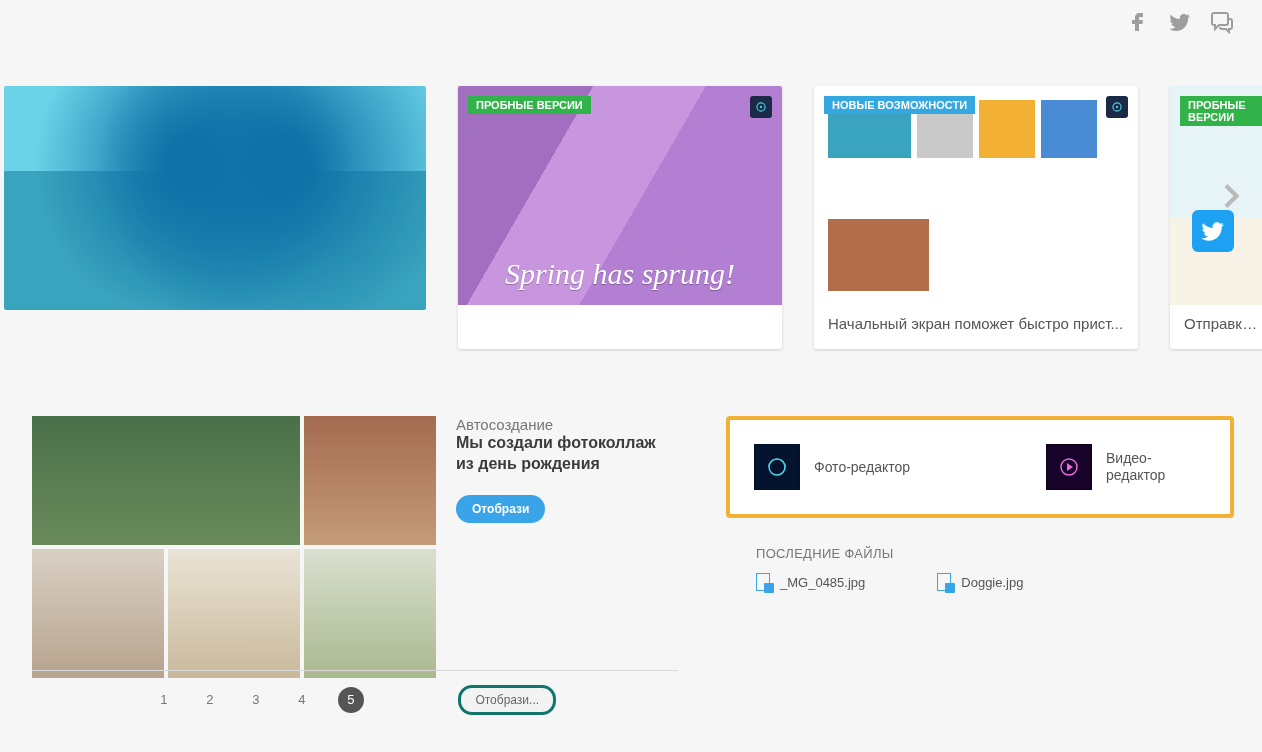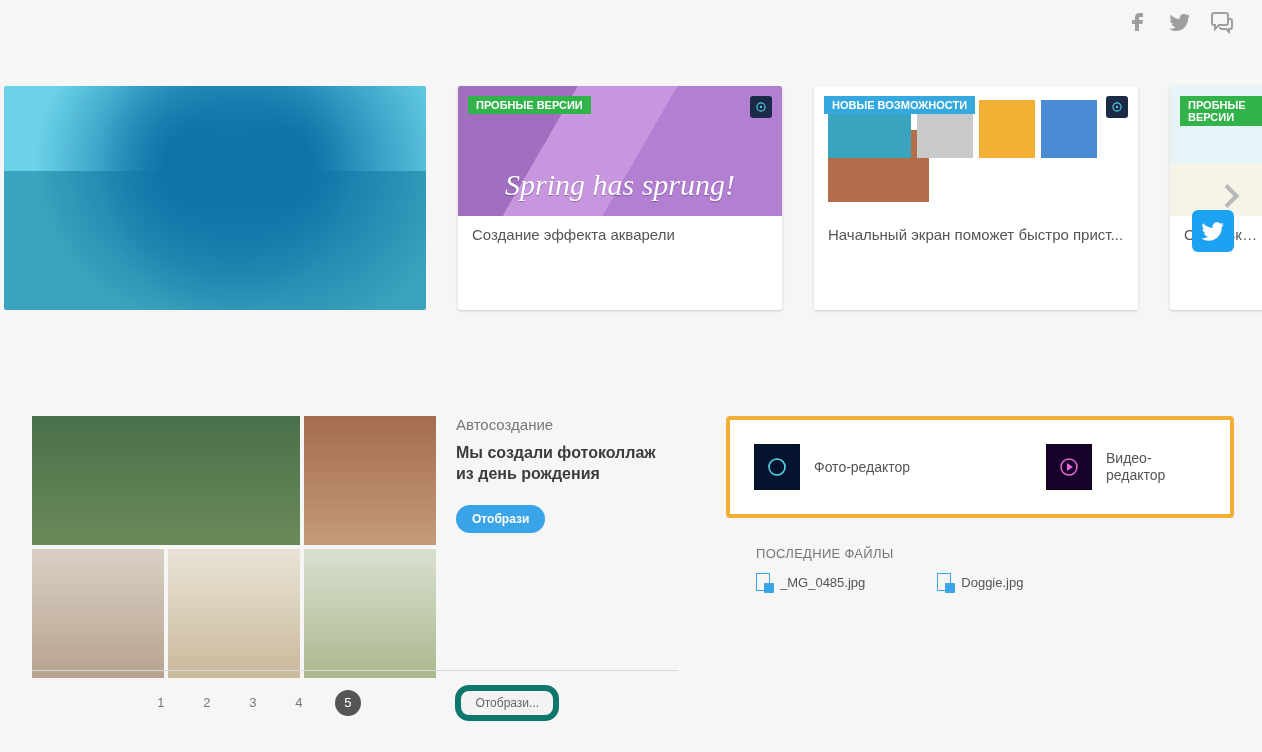--- a/index.html
+++ b/index.html
@@ -20,21 +20,21 @@
   .nav-arrow.left { left:0; }
   .nav-arrow.right { right:6px; }
   .nav-arrow svg { width:36px; height:36px; fill:#b9b9b9; }
 
   .cards { position:absolute; left:0; top:0; display:flex; gap:32px; padding-left:4px; }
 
   
   .hero { width:422px; height:224px; position:relative; border-radius:2px; overflow:hidden; }
 
   .card { width:324px; background:#fff; box-shadow:0 1px 3px rgba(0,0,0,0.16); border-radius:2px; overflow:hidden; cursor:pointer; }
-  .card .thumb { height:130px; position:relative; }
+  .card .thumb { height:219px; position:relative; }
   .card .caption { height:44px; padding:10px 14px; font-size:15px; color:#555; white-space:nowrap; overflow:hidden; text-overflow:ellipsis; box-sizing:border-box; }
   .card.peek { width:108px; } 
 
   .badge { position:absolute; top:10px; left:10px; padding:3px 8px; font-size:11px; font-weight:600; color:#fff; z-index:2; }
   .badge.green { background:#31b34a; }
   .badge.blue  { background:#35a8e0; }
 
   .corner-logo { position:absolute; top:10px; right:10px; width:22px; height:22px; border-radius:3px; z-index:2; display:flex; align-items:center; justify-content:center; }
   .corner-logo.navy { background:#1b2a46; }
   .corner-logo svg { width:14px; height:14px; }
@@ -65,29 +65,29 @@
   .auto-left { display:flex; }
   .collage { width:404px; height:262px; display:grid; grid-template-columns:1fr 1fr 1fr; grid-template-rows:1fr 1fr; gap:4px; cursor:pointer; }
   .collage .tile { background:#888; }
   .collage .t1 { grid-column:1/3; background:linear-gradient(#4a704a,#6a8a5a); }
   .collage .t2 { background:linear-gradient(#a46b50,#c49b78); }
   .collage .t3 { background:linear-gradient(#d9d0c4,#b7a38e); }
   .collage .t4 { background:linear-gradient(#e9e3d6,#c9b99b); }
   .collage .t5 { background:linear-gradient(#d9e0d0,#aab88e); }
 
   .auto-text { margin-left:20px; width:210px; }
-  .auto-label { font-size:15px; color:#777; margin-bottom:10px; }
+  .auto-label { font-size:15px; color:#777; }
   .auto-title { font-weight:700; font-size:16px; color:#3b3b3b; margin-bottom:20px; line-height:1.3; }
   .btn-open { display:inline-block; background:#3aa4e9; color:#fff; font-size:12px; font-weight:700; padding:7px 16px; border-radius:16px; border:none; cursor:pointer; }
 
   .auto-footer { position:absolute; left:32px; top:670px; width:646px; border-top:1px solid #d9d9d9; text-align:center; padding-top:14px; }
   .pager { display:inline-flex; gap:26px; align-items:center; }
   .pager span { font-size:13px; color:#777; width:20px; text-align:center; cursor:pointer; }
   .pager span.current { width:26px; height:26px; line-height:26px; border-radius:50%; background:#555; color:#fff; }
-  .btn-show { margin-left:90px; border:6px solid #0f766e; background:#f3f3f3; color:#666; font-size:12px; padding:5px 14px; border-radius:14px; cursor:pointer; vertical-align:middle; }
+  .btn-show { margin-left:90px; border:3px solid #0f766e; background:#f3f3f3; color:#666; font-size:12px; padding:5px 14px; border-radius:14px; cursor:pointer; vertical-align:middle; }
 
   
   .right-col { margin-left:60px; width:508px; }
   .editors { border:4px solid #f2b135; background:#fff; padding:24px 24px; display:flex; justify-content:space-between; border-radius:4px; }
   .editor { display:flex; align-items:center; gap:14px; cursor:pointer; }
   .editor .icon-box { width:44px; height:44px; display:flex; align-items:center; justify-content:center; border:1px solid rgba(0,0,0,.25); }
   .icon-box.org { background:#2a1802; }
   .icon-box.photo { background:#04142f; }
   .icon-box.video { background:#170329; }
   .editor .label { font-size:14px; color:#555; line-height:1.2; max-width:100px; }
@@ -134,21 +134,20 @@
         <div class="faux-img"></div>
         <div class="badge green">ПРОБНЫЕ ВЕРСИИ</div>
         <div class="corner-logo navy">
           <svg viewBox="0 0 24 24">
               <circle cx="12" cy="12" r="7" fill="none" stroke="#4dd0e1" stroke-width="2"></circle>
               <circle cx="12" cy="12" r="2" fill="#4dd0e1"></circle>
             </svg>
         </div>
         <div class="overlay-text">Spring has sprung!</div>
       </div>
-      <div class="caption">Создание эффекта акварели</div>
     </div>
 
     <div class="card">
       <div class="thumb newscreen">
         <div class="faux-img"></div>
         <div class="badge blue">НОВЫЕ ВОЗМОЖНОСТИ</div>
         <div class="corner-logo navy">
           <svg viewBox="0 0 24 24">
               <circle cx="12" cy="12" r="7" fill="none" stroke="#4dd0e1" stroke-width="2"></circle>
               <circle cx="12" cy="12" r="2" fill="#4dd0e1"></circle>

